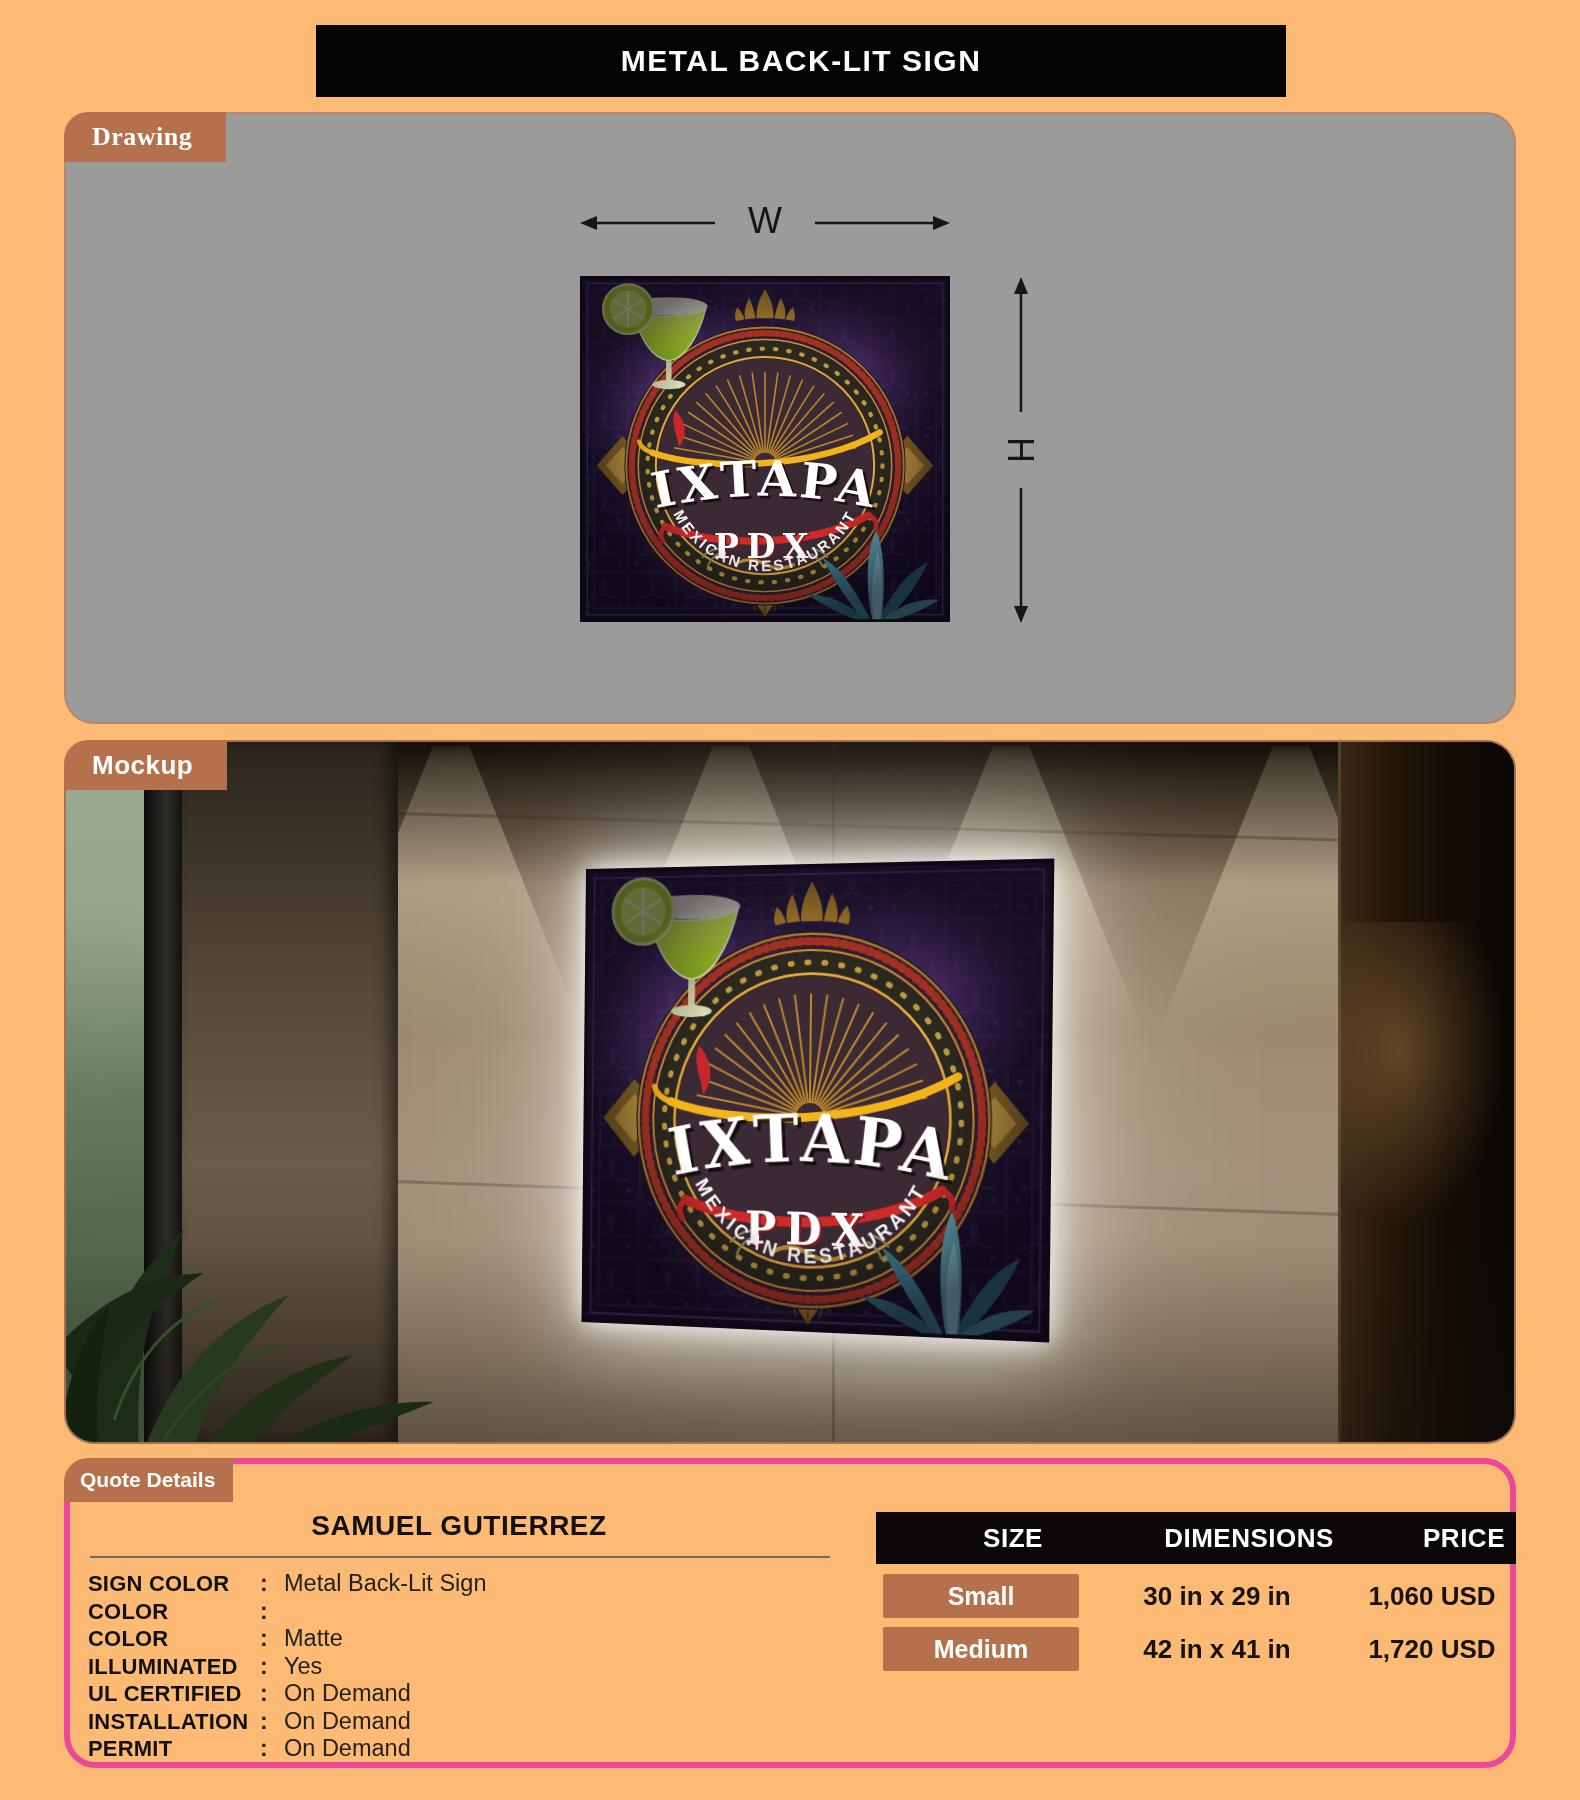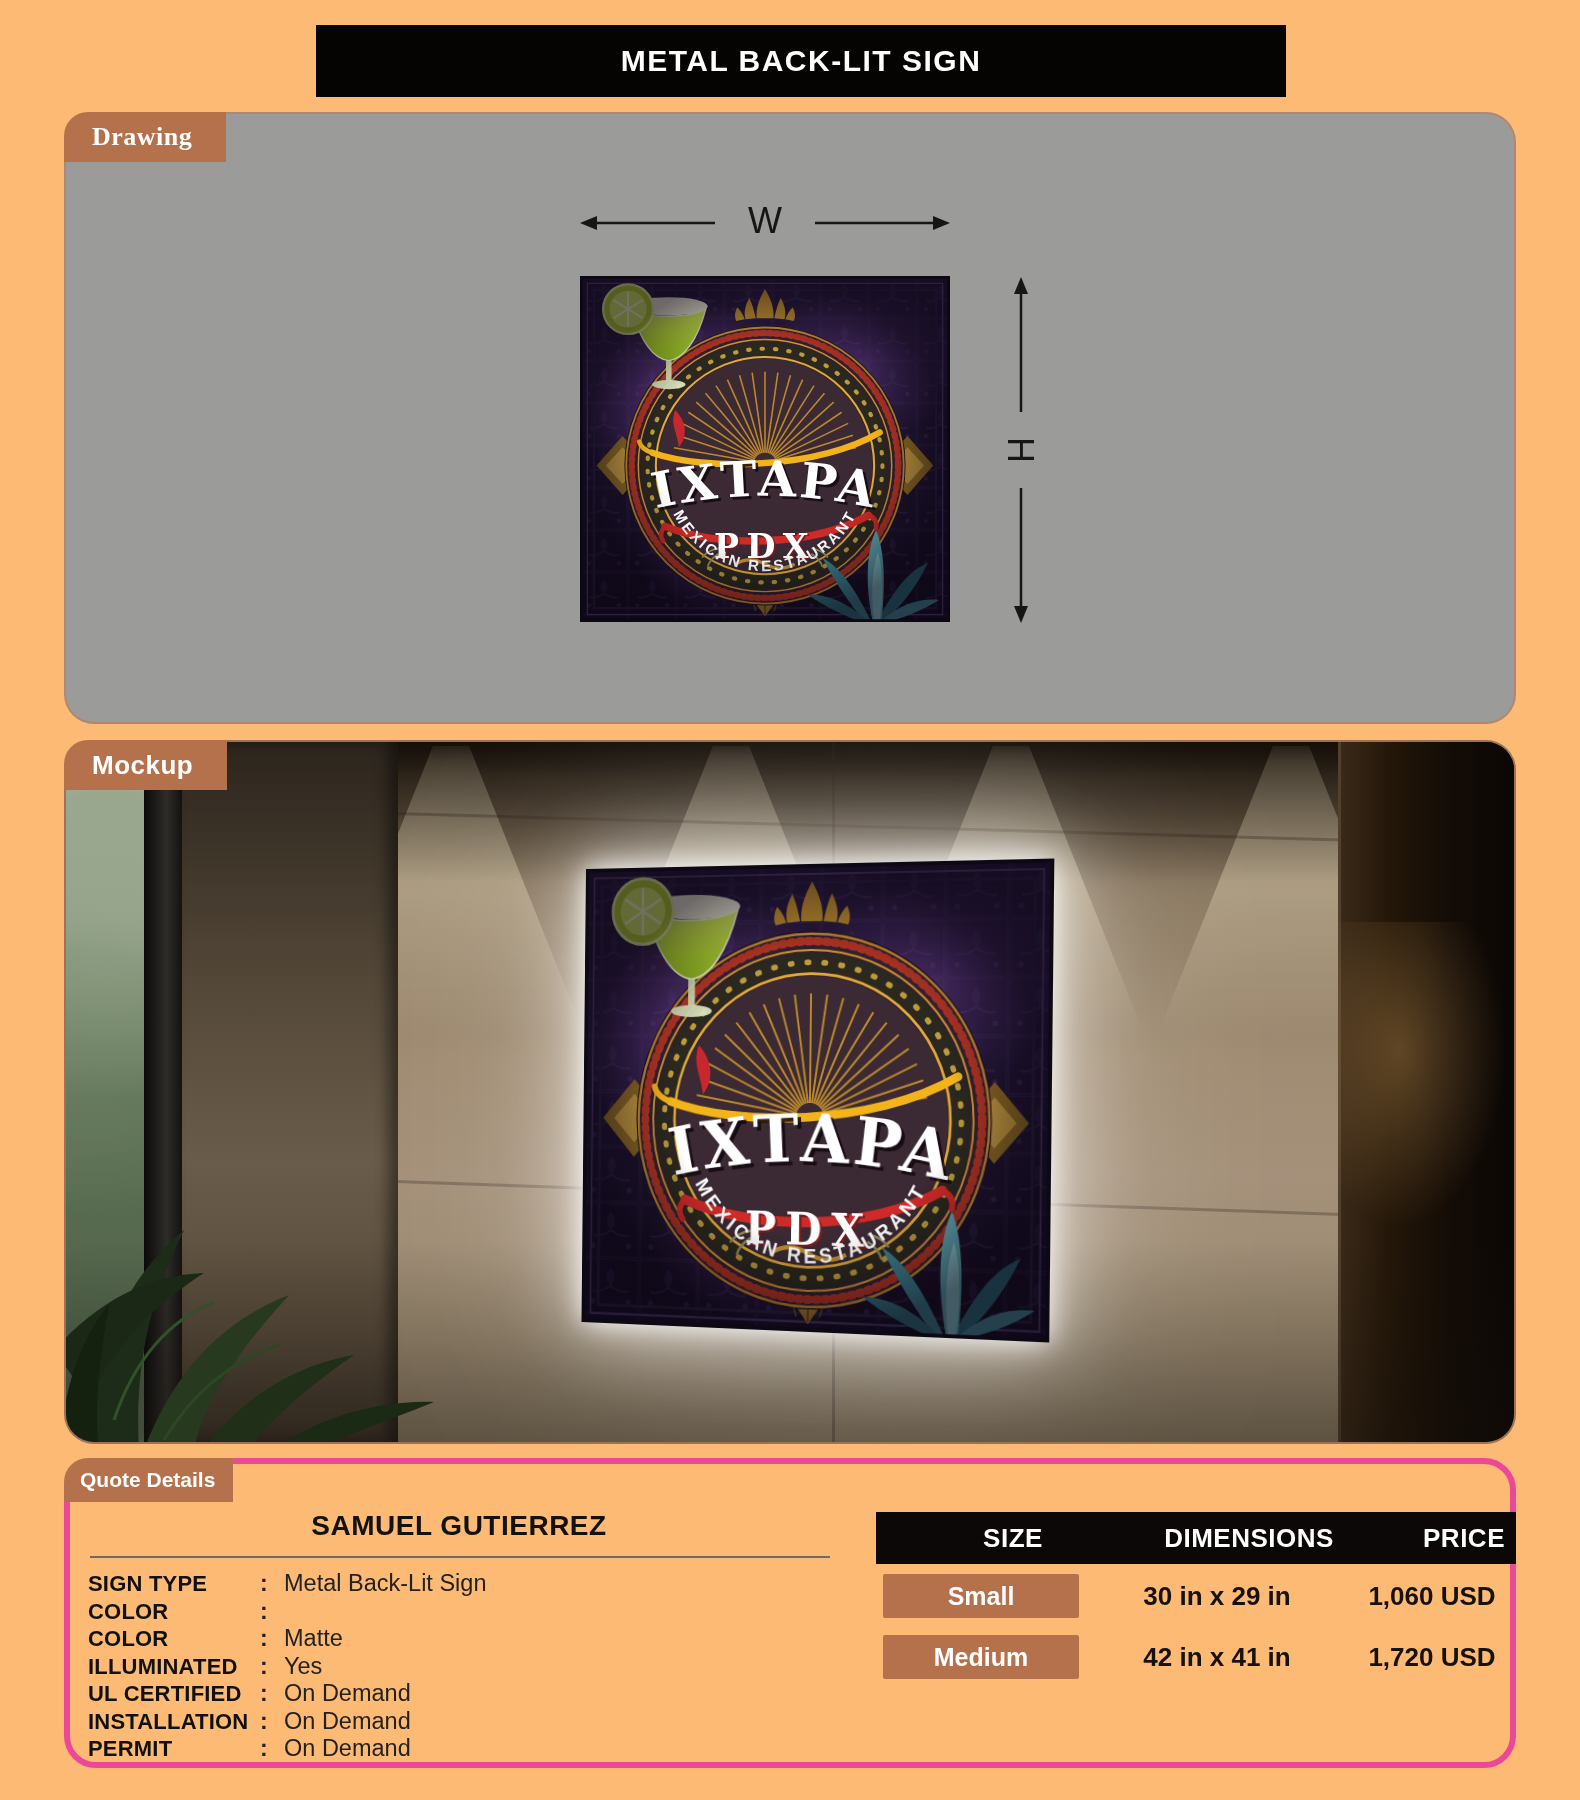--- a/index.html
+++ b/index.html
@@ -78,21 +78,21 @@
   .specs{position:absolute;left:18px;top:106px;width:720px;}
   .spec-row{display:grid;grid-template-columns:172px 16px auto;align-items:baseline;height:27.5px;}
   .spec-label{font-size:22px;font-weight:bold;color:#111;letter-spacing:.2px;}
   .spec-colon{font-size:23px;font-weight:bold;color:#222;}
   .spec-value{font-size:23.5px;color:#222;padding-left:8px;}
 
   .price-table{position:absolute;left:806px;top:48px;width:640px;}
   .pt-header{display:grid;grid-template-columns:210px 262px 168px;height:52px;background:#0b0807;
     color:#fff;font-weight:bold;font-size:26px;align-items:center;padding-left:32px;}
   .pt-header span{text-align:center;letter-spacing:.5px;}
-  .pt-rows{display:flex;flex-direction:column;gap:17px;margin-top:10px;}
+  .pt-rows{display:flex;flex-direction:column;gap:9px;margin-top:10px;}
   .pt-row{display:grid;grid-template-columns:210px 262px 168px;align-items:center;height:44px;}
   .size-btn{width:196px;height:44px;margin:0 auto;background:#b5714c;color:#fff;font-weight:bold;
     font-size:25px;display:flex;align-items:center;justify-content:center;border:none;border-radius:2px;cursor:pointer;}
   .pt-dim,.pt-price{text-align:center;font-size:26px;font-weight:bold;color:#151210;}
 
   
   .brand,.brand-sh{font-family:"DejaVu Serif",serif;font-weight:bold;font-size:53px;letter-spacing:3px;}
   .brand{fill:#ffffff;} .brand-sh{fill:#140910;opacity:.85;}
   .city,.city-sh{font-family:"DejaVu Serif",serif;font-weight:bold;font-size:36px;letter-spacing:8px;}
   .city{fill:#ffffff;} .city-sh{fill:#7e1a1f;}
@@ -324,21 +324,21 @@
   <div class="tab tab-big" style="left:64px;top:740px;">
     <span>Mockup</span>
   </div>
 
   <div class="quote-panel">
     <div class="customer-name">SAMUEL GUTIERREZ</div>
     <div class="name-rule"></div>
 
     <div class="specs">
       <div class="spec-row">
-        <span class="spec-label">SIGN TYPE</span>
+        <span class="spec-label">SIGN COLOR</span>
         <span class="spec-colon">:</span>
         <span class="spec-value">Metal Back-Lit Sign</span>
       </div>
       <div class="spec-row">
         <span class="spec-label">COLOR</span>
         <span class="spec-colon">:</span>
       </div>
       <div class="spec-row">
         <span class="spec-label">COLOR</span>
         <span class="spec-colon">:</span>

